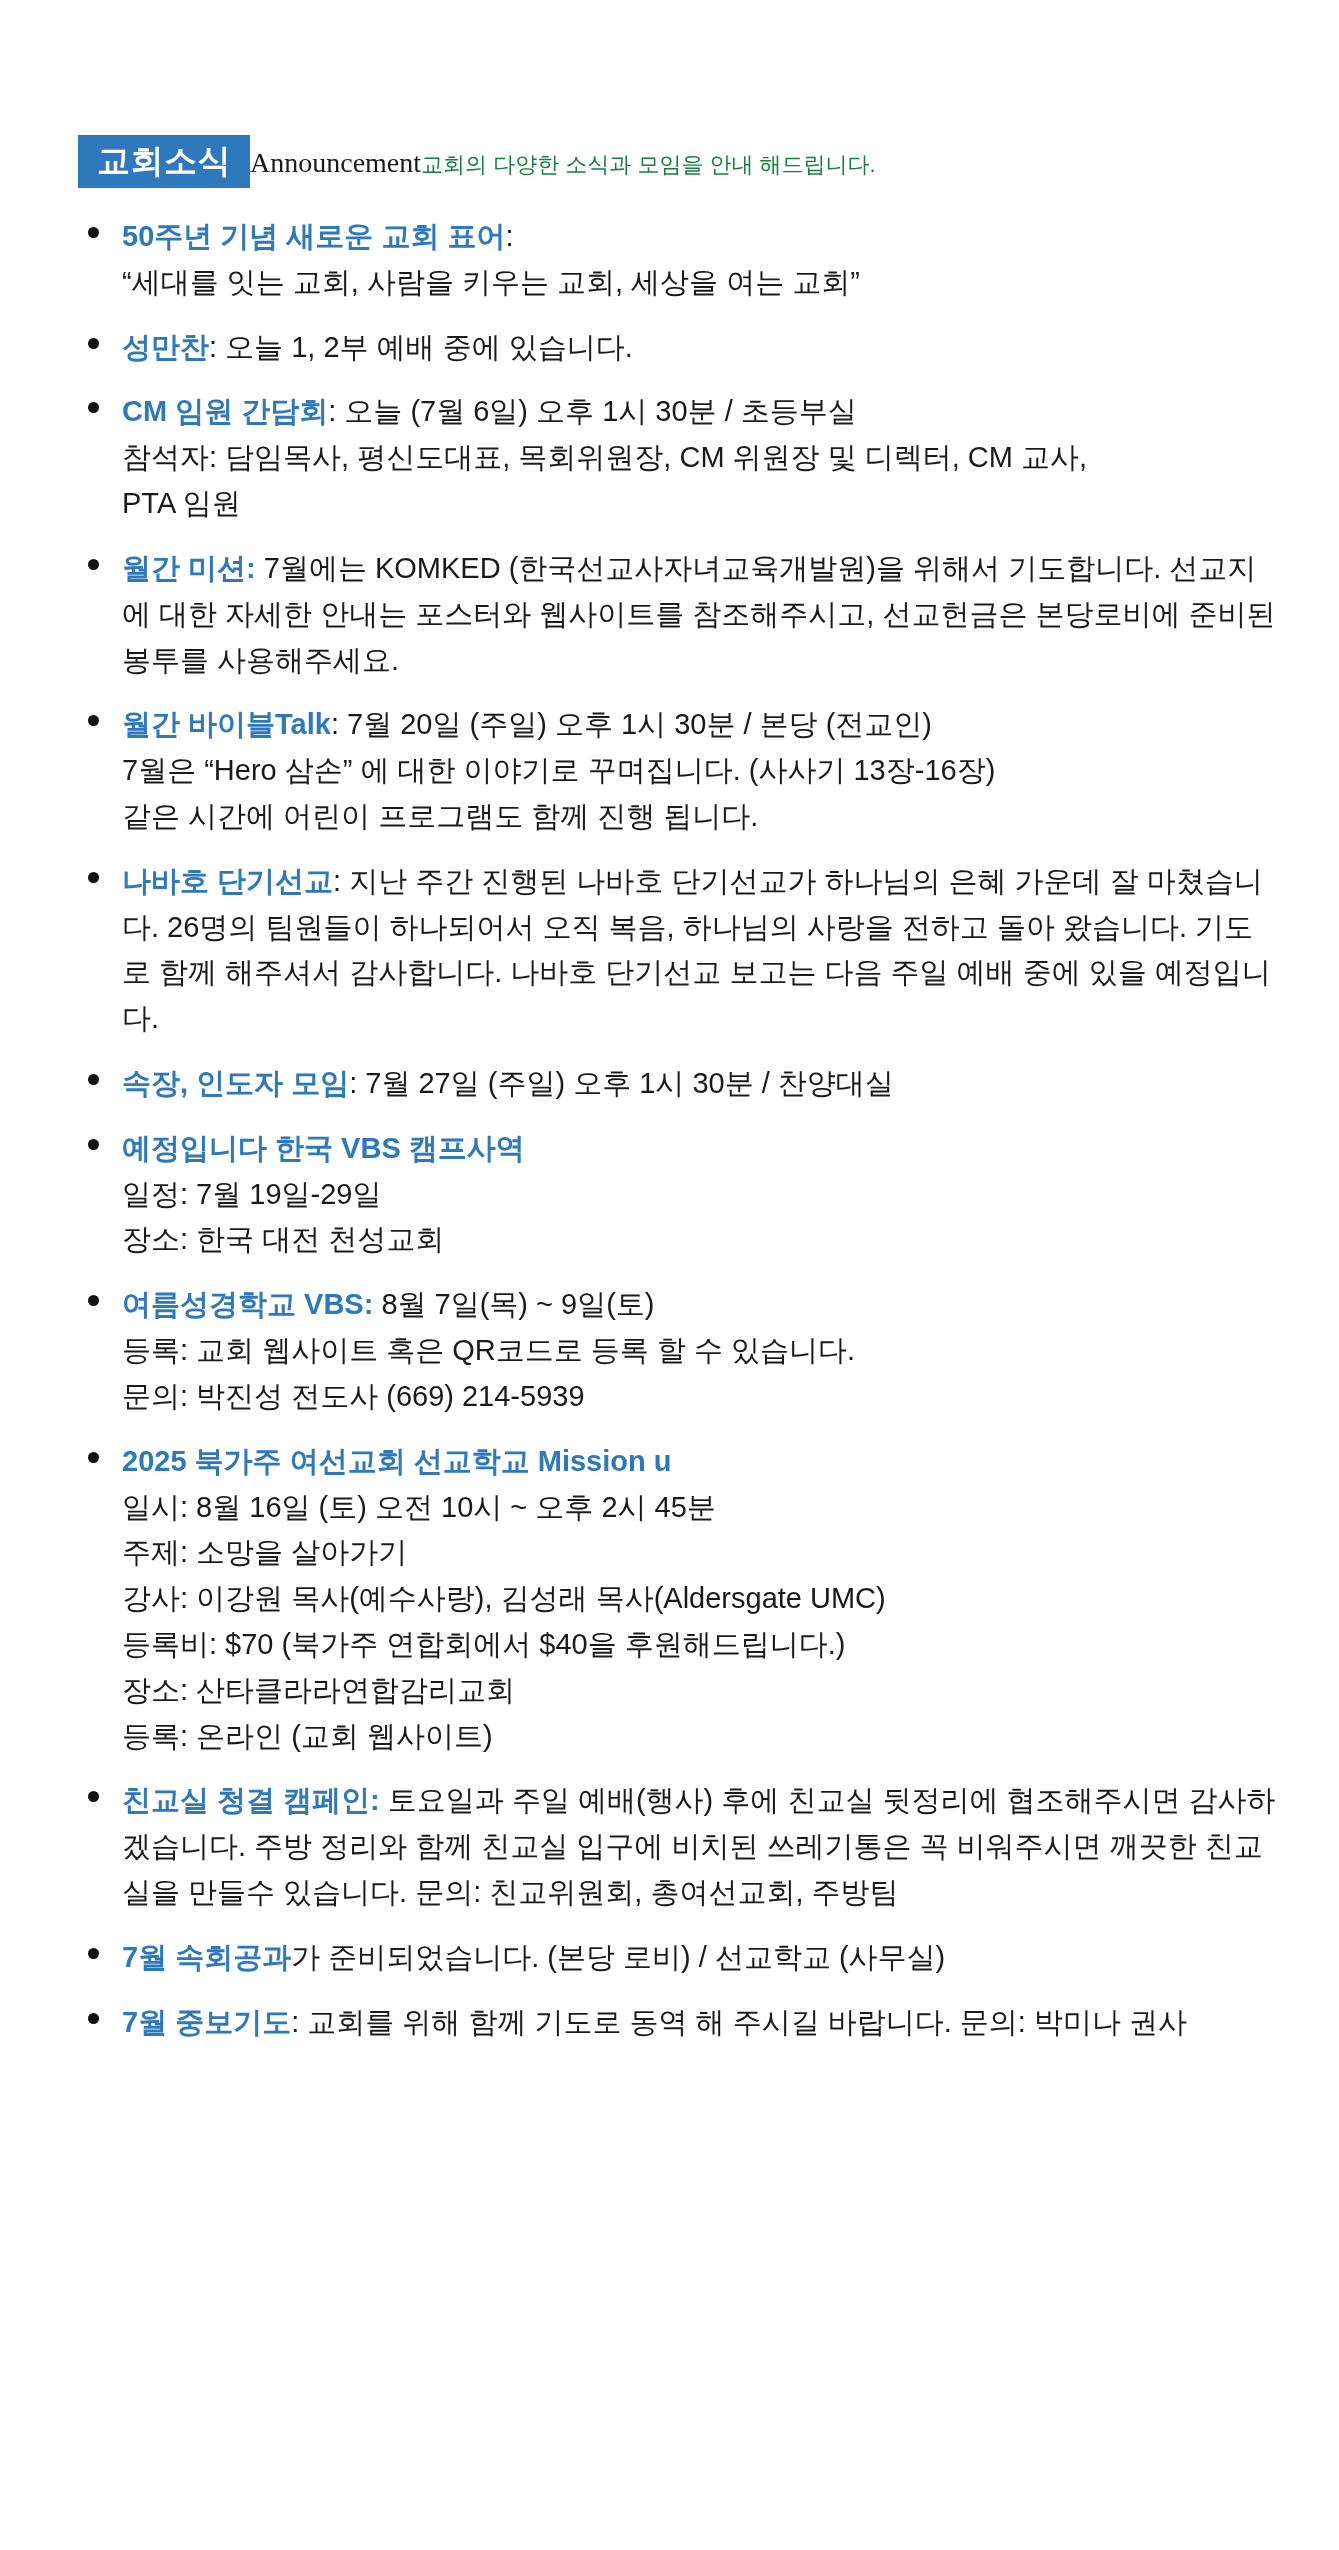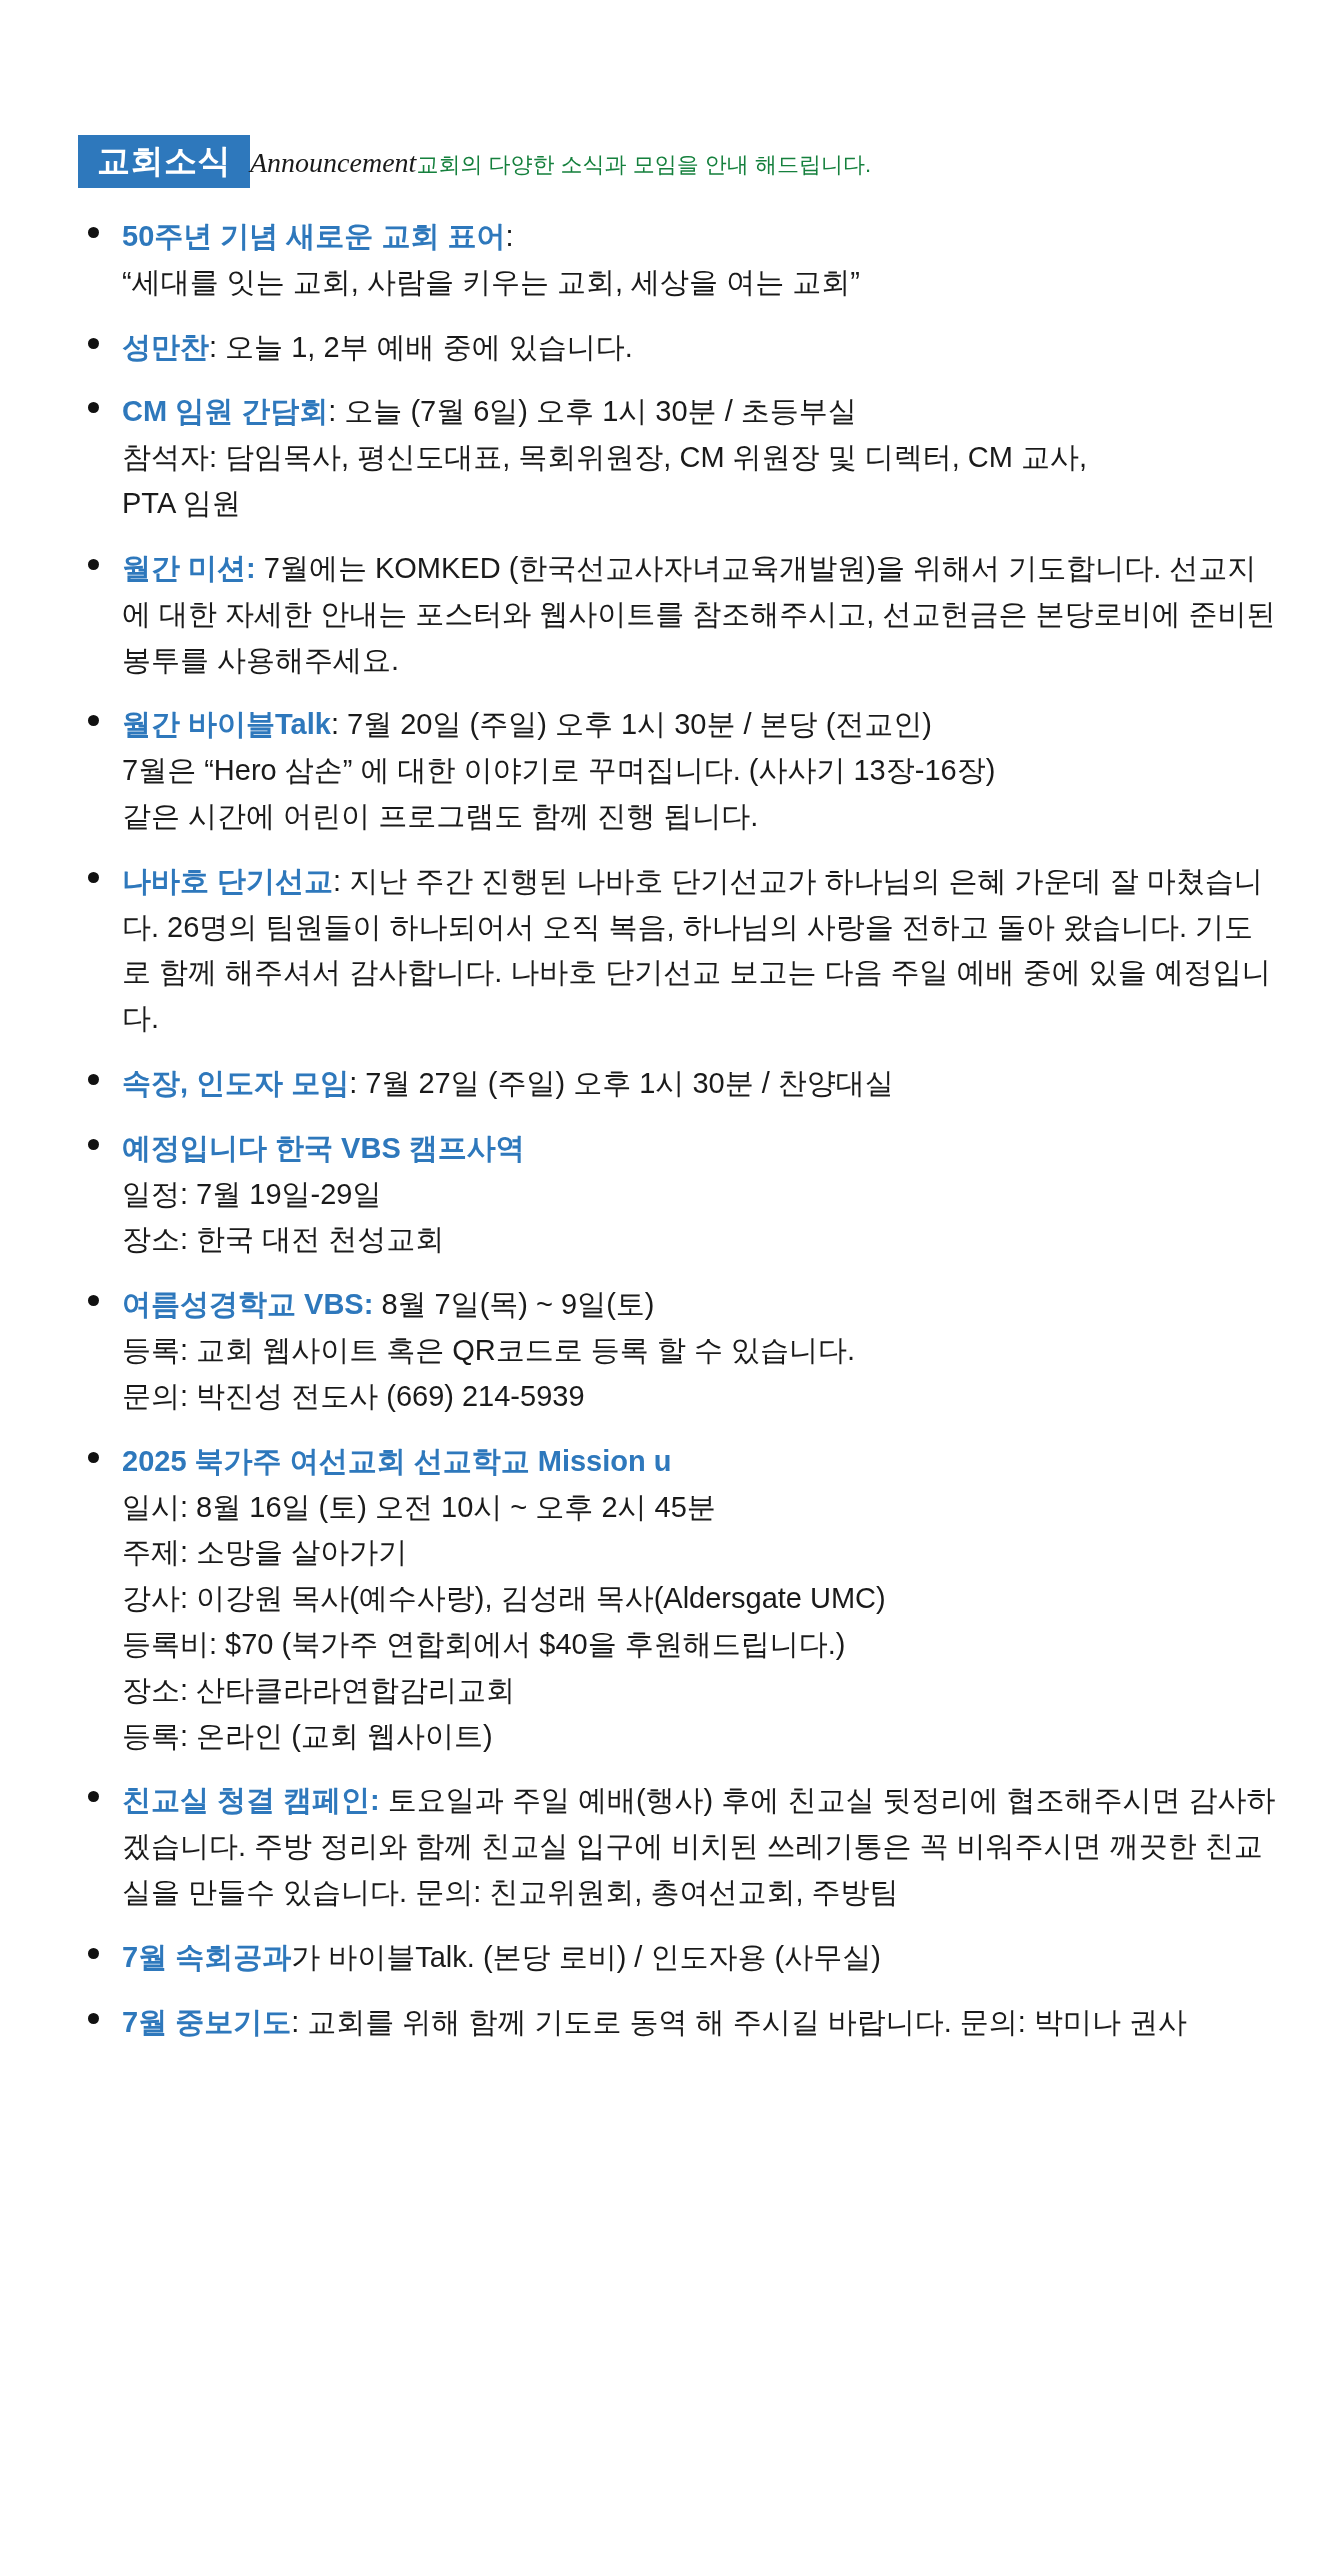--- a/index.html
+++ b/index.html
@@ -33,21 +33,20 @@
     color: #ffffff;
     font-size: 33px;
     font-weight: bold;
     letter-spacing: 0.5px;
     padding: 9px 19px 11px 19px;
     line-height: 1;
     white-space: nowrap;
   }
   .header-en {
     font-family: "Liberation Serif", serif;
-    font-style: italic;
     font-size: 28px;
     color: #1a1a1a;
     white-space: nowrap;
   }
   .header-desc {
     font-size: 22px;
     color: #15803d;
     white-space: nowrap;
   }
 
@@ -166,21 +165,21 @@
       <span class="sub-line body-text">등록: 온라인 (교회 웹사이트)</span>
     </li>
 
     <li>
       <span class="bullet"></span>
       <span class="title">친교실 청결 캠페인:</span><span class="body-text flow"> 토요일과 주일 예배(행사) 후에 친교실 뒷정리에 협조해주시면 감사하겠습니다. 주방 정리와 함께 친교실 입구에 비치된 쓰레기통은 꼭 비워주시면 깨끗한 친교실을 만들수 있습니다. 문의: 친교위원회, 총여선교회, 주방팀</span>
     </li>
 
     <li>
       <span class="bullet"></span>
-      <span class="title">7월 속회공과</span><span class="body-text flow">가 바이블Talk. (본당 로비)  / 인도자용 (사무실)</span>
+      <span class="title">7월 속회공과</span><span class="body-text flow">가 준비되었습니다. (본당 로비)  / 선교학교 (사무실)</span>
     </li>
 
     <li>
       <span class="bullet"></span>
       <span class="title">7월 중보기도</span><span class="body-text">:</span><span class="body-text flow"> 교회를 위해 함께 기도로 동역 해 주시길 바랍니다. 문의: 박미나 권사</span>
     </li>
 
   </ul>
 </div>
 

